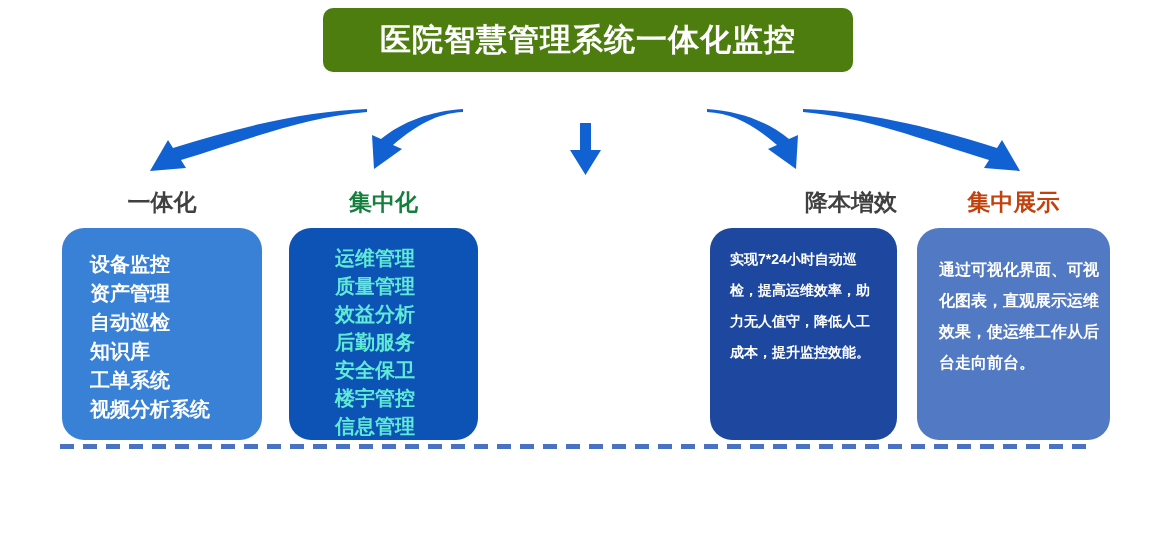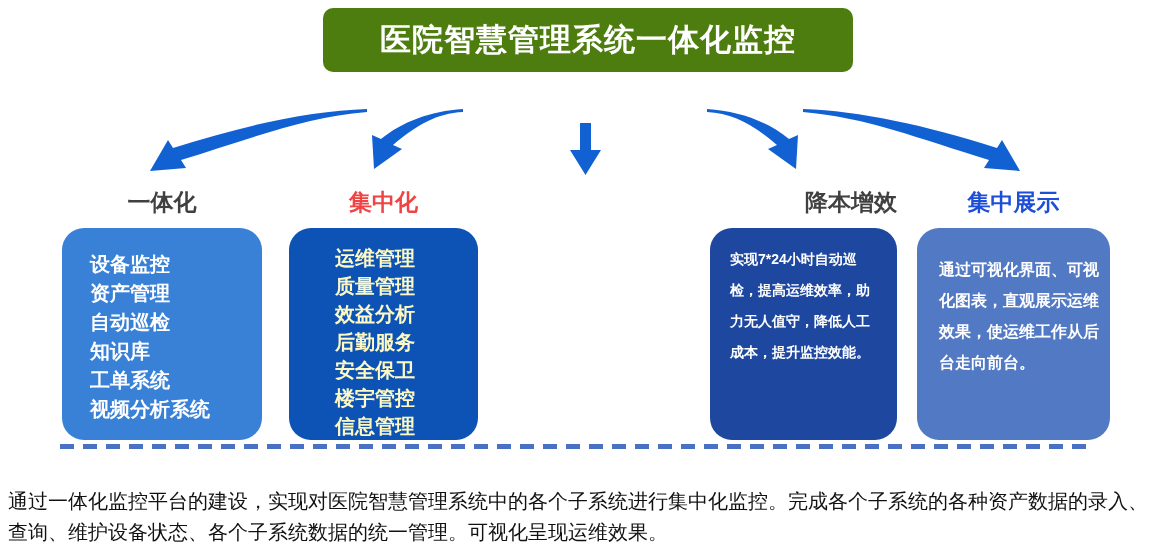--- a/index.html
+++ b/index.html
@@ -60,22 +60,22 @@
       <div class="list">设备监控
 资产管理
 自动巡检
 知识库
 工单系统
 视频分析系统</div>
     </div>
   </div>
 
   <div class="col c2">
-    <div class="col-heading" style="color: #ef4444;">集中化</div>
-    <div class="box" style="background-color: rgb(13, 82, 181); color: #fef9c3;">
+    <div class="col-heading" style="color: #15803d;">集中化</div>
+    <div class="box" style="background-color: rgb(13, 82, 181); color: #5eead4;">
       <div class="list">运维管理
 质量管理
 效益分析
 后勤服务
 安全保卫
 楼宇管控
 信息管理</div>
     </div>
   </div>
 
@@ -83,23 +83,22 @@
   </div>
 
   <div class="col c4">
     <div class="col-heading" style="color: rgb(64, 64, 64); text-align: right;">降本增效</div>
     <div class="box" style="background-color: rgb(30, 72, 159); color: rgb(255, 255, 255);">
       <div>实现7*24小时自动巡检，提高运维效率，助力无人值守，降低人工成本，提升监控效能。</div>
     </div>
   </div>
 
   <div class="col c5">
-    <div class="col-heading" style="color: #1d4ed8;">集中展示</div>
+    <div class="col-heading" style="color: #c2410c;">集中展示</div>
     <div class="box" style="background-color: rgb(82, 121, 196); color: rgb(255, 255, 255);">
       <div>通过可视化界面、可视化图表，直观展示运维效果，使运维工作从后台走向前台。</div>
     </div>
   </div>
 
   <div class="dashed" style="background: repeating-linear-gradient(90deg, rgb(74, 114, 196) 0px, rgb(74, 114, 196) 14px, transparent 14px, transparent 23px);"></div>
 
-  <p class="footer" style="color: rgb(17, 17, 17);">通过一体化监控平台的建设，实现对医院智慧管理系统中的各个子系统进行集中化监控。完成各个子系统的各种资产数据的录入、查询、维护设备状态、各个子系统数据的统一管理。可视化呈现运维效果。</p>
 
 </div>
 
 </body></html>

